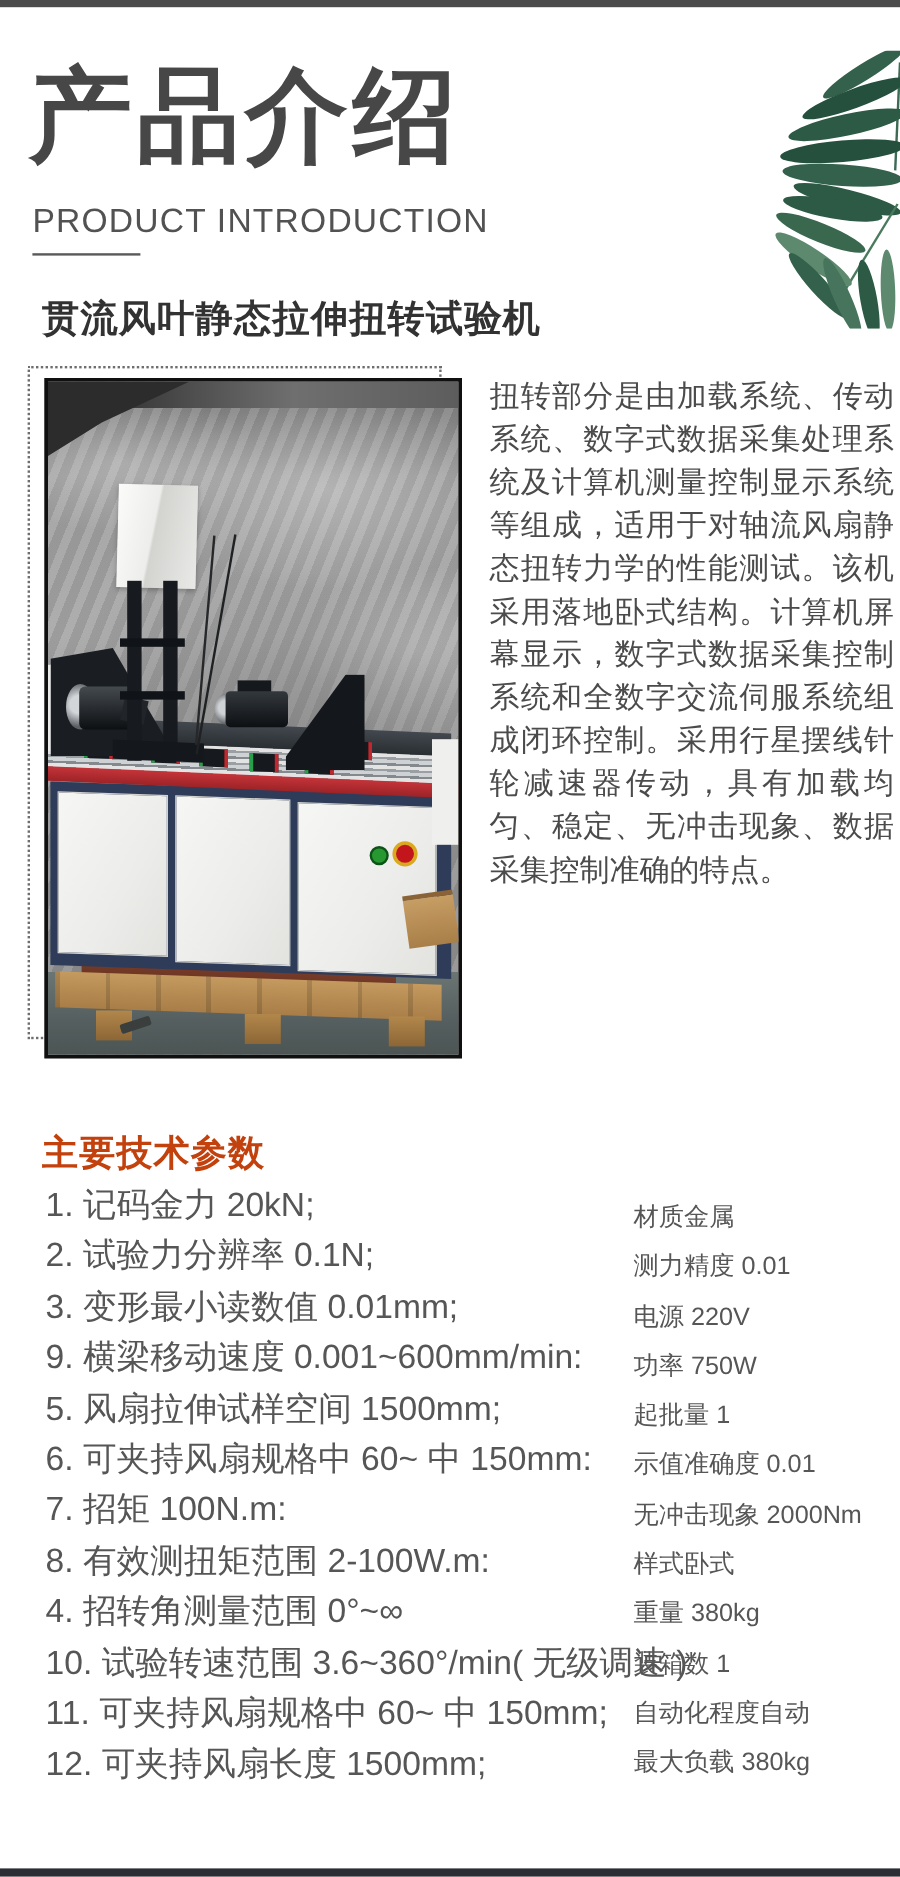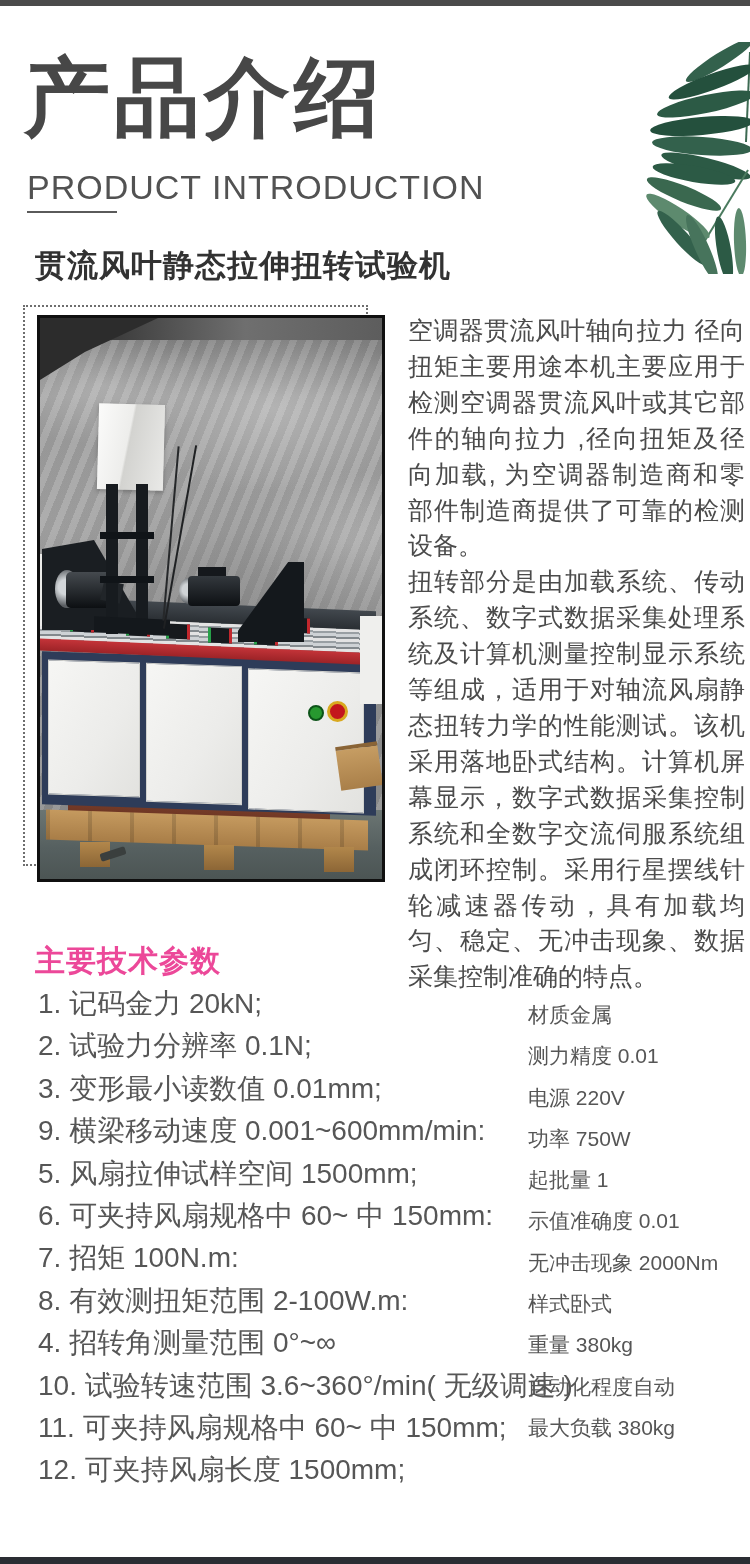--- a/index.html
+++ b/index.html
@@ -11,21 +11,21 @@
   }
   .abs{position:absolute;display:block;}
 
   
   .top-bar{left:0;top:0;width:750px;height:6px;background:#4b4b4b;}
   .bottom-bar{left:0;top:1557px;width:750px;height:7px;background:#2a2d33;}
 
   
   .title-cn{left:24px;top:54px;font-size:86px;line-height:1;font-weight:900;
     letter-spacing:4px;color:#474747;white-space:nowrap;}
-  .title-en{left:27px;top:169px;font-size:34px;line-height:1.1;color:#525252;
+  .title-en{left:27px;top:169px;font-size:28px;line-height:1.1;color:#525252;
     letter-spacing:1px;white-space:nowrap;}
   .title-underline{left:27px;top:211px;width:90px;height:2px;background:#5a5a5a;}
   .section-title{left:35px;top:245px;font-size:31px;font-weight:bold;color:#323232;
     letter-spacing:1px;white-space:nowrap;}
 
   
   .leafwrap{right:0;top:42px;width:122px;height:232px;overflow:hidden;}
 
   
   .dotted-frame{left:23px;top:305px;width:345px;height:561px;border:2px dotted #6e6e6e;box-sizing:border-box;z-index:0;}
@@ -94,21 +94,21 @@
 
   .white-right{right:0;top:298px;width:22px;height:88px;background:#efefed;}
   .card-box{right:2px;top:426px;width:42px;height:44px;background:linear-gradient(180deg,#c69d63,#a97f49);transform:rotate(-8deg);border-top:4px solid #8a6436;box-sizing:border-box;}
   .tool{left:60px;top:532px;width:26px;height:8px;background:#3a3f3e;transform:rotate(-18deg);border-radius:2px;}
 
   
   .desc{left:408px;top:313px;width:337px;color:#4b4b4b;font-size:25px;line-height:35.9px;text-align:justify;}
   .desc p{margin:0;}
 
   
-  .params-title{left:35px;top:941px;font-size:30px;font-weight:bold;color:#ec4899;letter-spacing:1px;white-space:nowrap;}
+  .params-title{left:35px;top:941px;font-size:30px;font-weight:bold;color:#c2410c;letter-spacing:1px;white-space:nowrap;}
   .params-list{left:38px;top:983px;width:470px;font-size:28px;line-height:42.4px;color:#565656;}
   .params-list div{white-space:nowrap;}
   .specs-list{left:528px;top:994px;width:220px;font-size:21px;line-height:41.3px;color:#565656;}
   .specs-list div{white-space:nowrap;}
 </style>
 </head>
 <body>
 
 <div class="abs top-bar"></div>
 
@@ -186,21 +186,20 @@
     <i class="bracket"></i>
     <i class="white-right"></i>
     <i class="card-box"></i>
     <i class="tool"></i>
     <i class="btn-green"></i>
     <i class="btn-red"></i>
   </span>
 </div>
 
 <div class="abs desc">
-  <p>空调器贯流风叶轴向拉力 径向扭矩主要用途本机主要应用于检测空调器贯流风叶或其它部件的轴向拉力 ,径向扭矩及径向加载, 为空调器制造商和零部件制造商提供了可靠的检测设备。</p>
   <p>扭转部分是由加载系统、传动系统、数字式数据采集处理系统及计算机测量控制显示系统等组成，适用于对轴流风扇静态扭转力学的性能测试。该机采用落地卧式结构。计算机屏幕显示，数字式数据采集控制系统和全数字交流伺服系统组成闭环控制。采用行星摆线针轮减速器传动，具有加载均匀、稳定、无冲击现象、数据采集控制准确的特点。</p>
 </div>
 
 <div class="abs params-title">主要技术参数</div>
 
 <div class="abs params-list">
   <div>1. 记码金力 20kN;</div>
   <div>2. 试验力分辨率 0.1N;</div>
   <div>3. 变形最小读数值 0.01mm;</div>
   <div>9. 横梁移动速度 0.001~600mm/min:</div>
@@ -217,17 +216,18 @@
 <div class="abs specs-list">
   <div>材质金属</div>
   <div>测力精度 0.01</div>
   <div>电源 220V</div>
   <div>功率 750W</div>
   <div>起批量 1</div>
   <div>示值准确度 0.01</div>
   <div>无冲击现象 2000Nm</div>
   <div>样式卧式</div>
   <div>重量 380kg</div>
+  <div>装箱数 1</div>
   <div>自动化程度自动</div>
   <div>最大负载 380kg</div>
 </div>
 
 <div class="abs bottom-bar"></div>
 
 </body></html>

